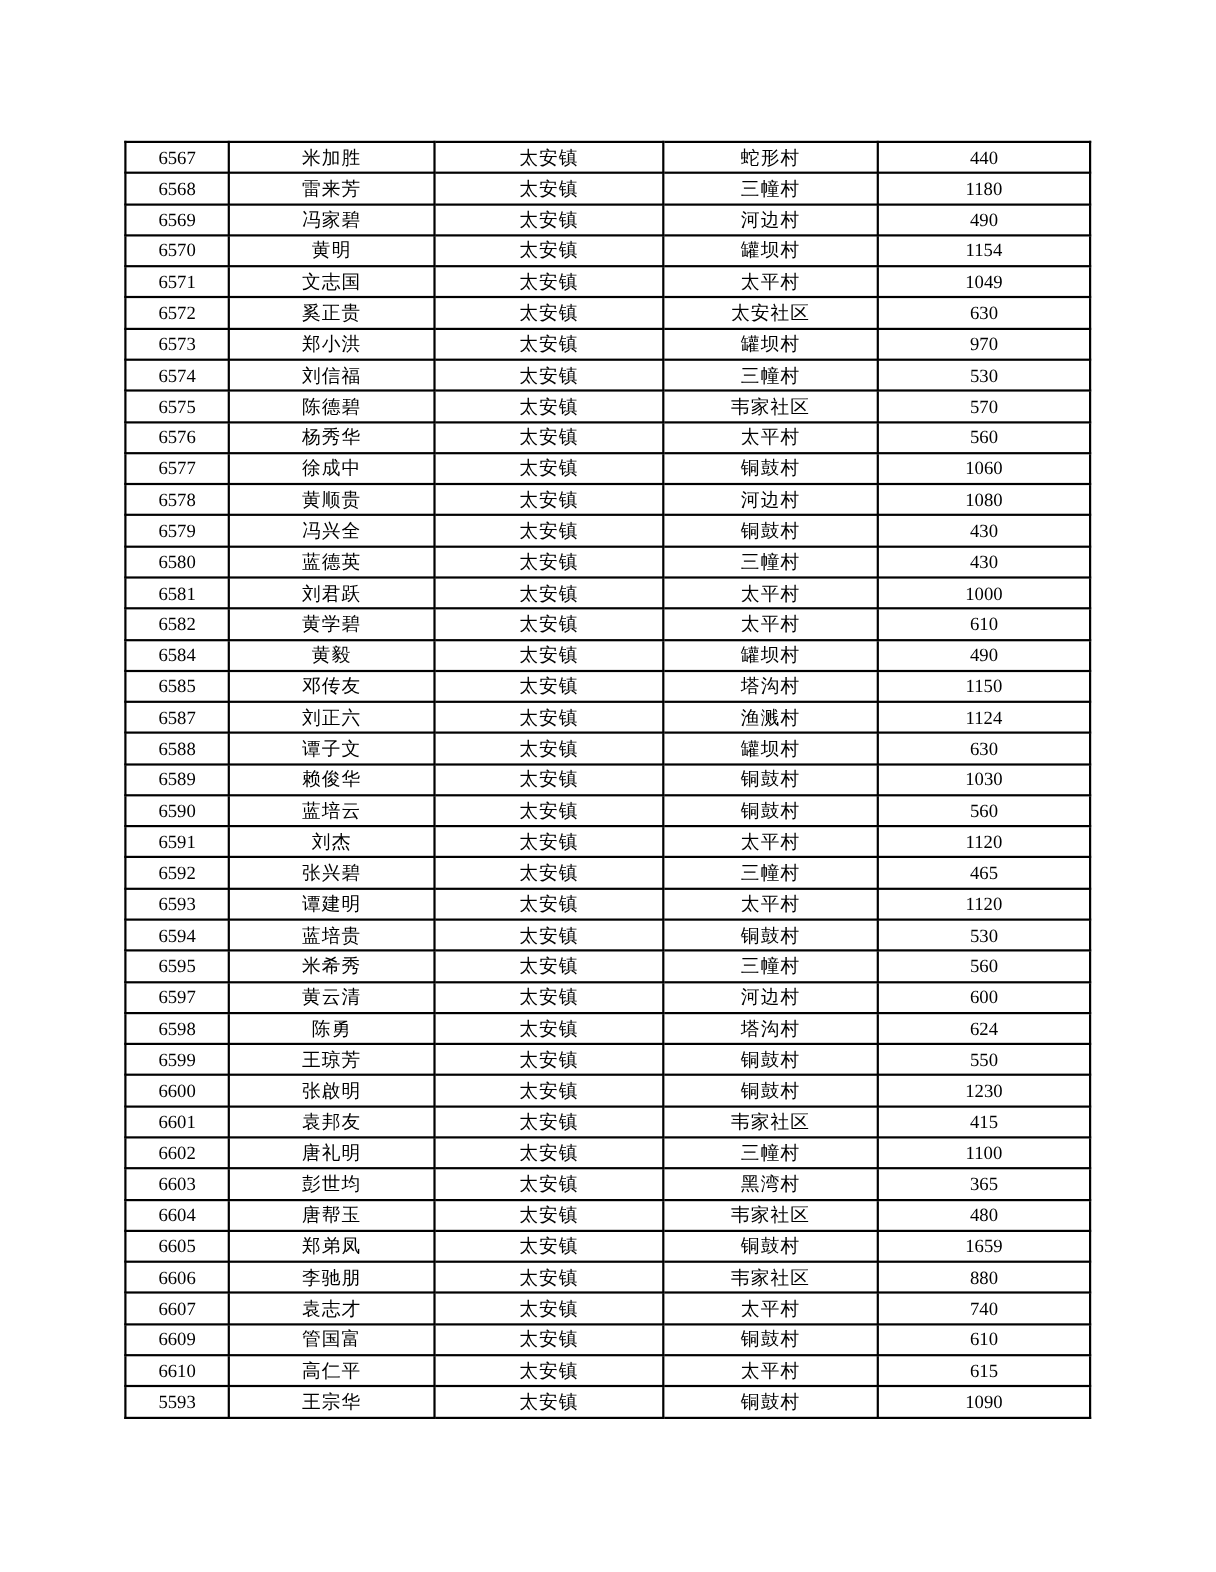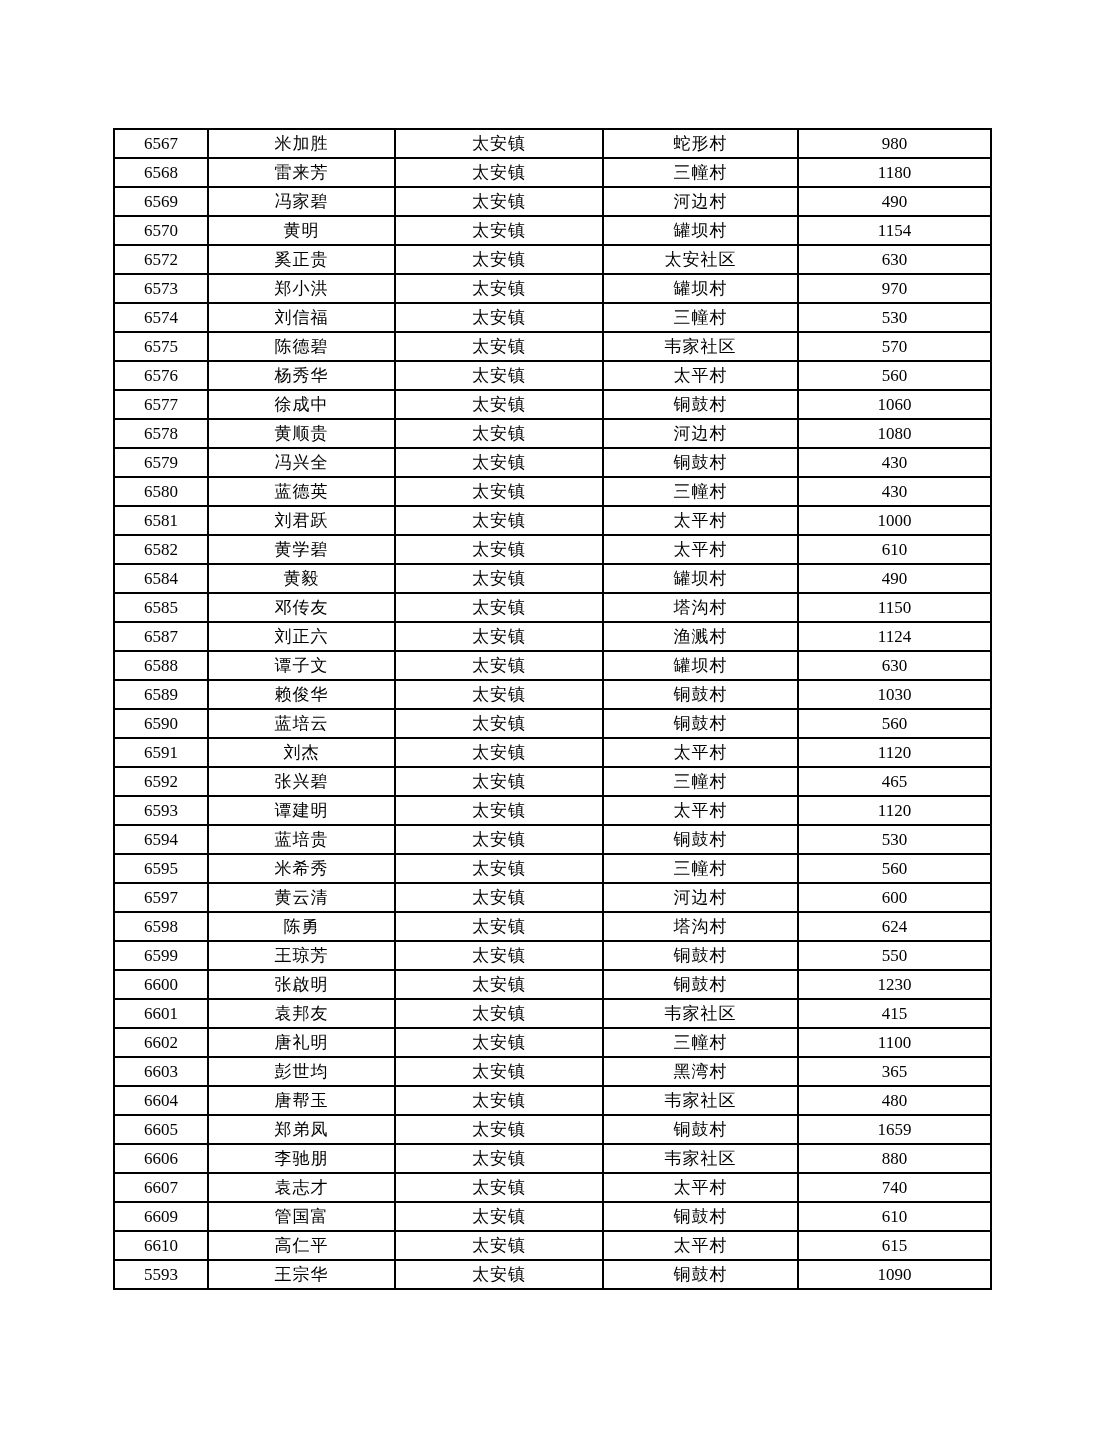--- a/index.html
+++ b/index.html
@@ -57,21 +57,21 @@
       <col style="width:208px">
       <col style="width:195px">
       <col style="width:193px">
     </colgroup>
     <tbody>
         <tr>
           <td class="num">6567</td>
           <td>米加胜</td>
           <td>太安镇</td>
           <td>蛇形村</td>
-          <td class="num">980</td>
+          <td class="num">440</td>
         </tr>
         <tr>
           <td class="num">6568</td>
           <td>雷来芳</td>
           <td>太安镇</td>
           <td>三幢村</td>
           <td class="num">1180</td>
         </tr>
         <tr>
           <td class="num">6569</td>
@@ -79,20 +79,27 @@
           <td>太安镇</td>
           <td>河边村</td>
           <td class="num">490</td>
         </tr>
         <tr>
           <td class="num">6570</td>
           <td>黄明</td>
           <td>太安镇</td>
           <td>罐坝村</td>
           <td class="num">1154</td>
+        </tr>
+        <tr>
+          <td class="num">6571</td>
+          <td>文志国</td>
+          <td>太安镇</td>
+          <td>太平村</td>
+          <td class="num">1049</td>
         </tr>
         <tr>
           <td class="num">6572</td>
           <td>奚正贵</td>
           <td>太安镇</td>
           <td>太安社区</td>
           <td class="num">630</td>
         </tr>
         <tr>
           <td class="num">6573</td>

